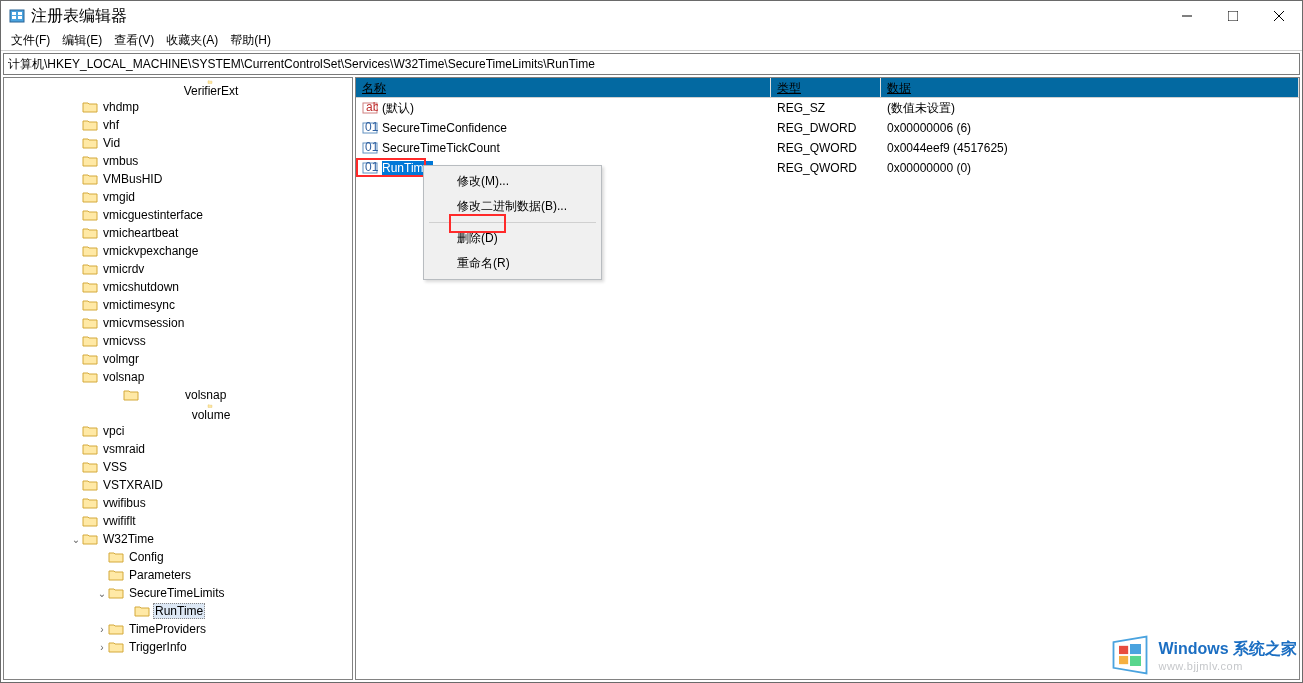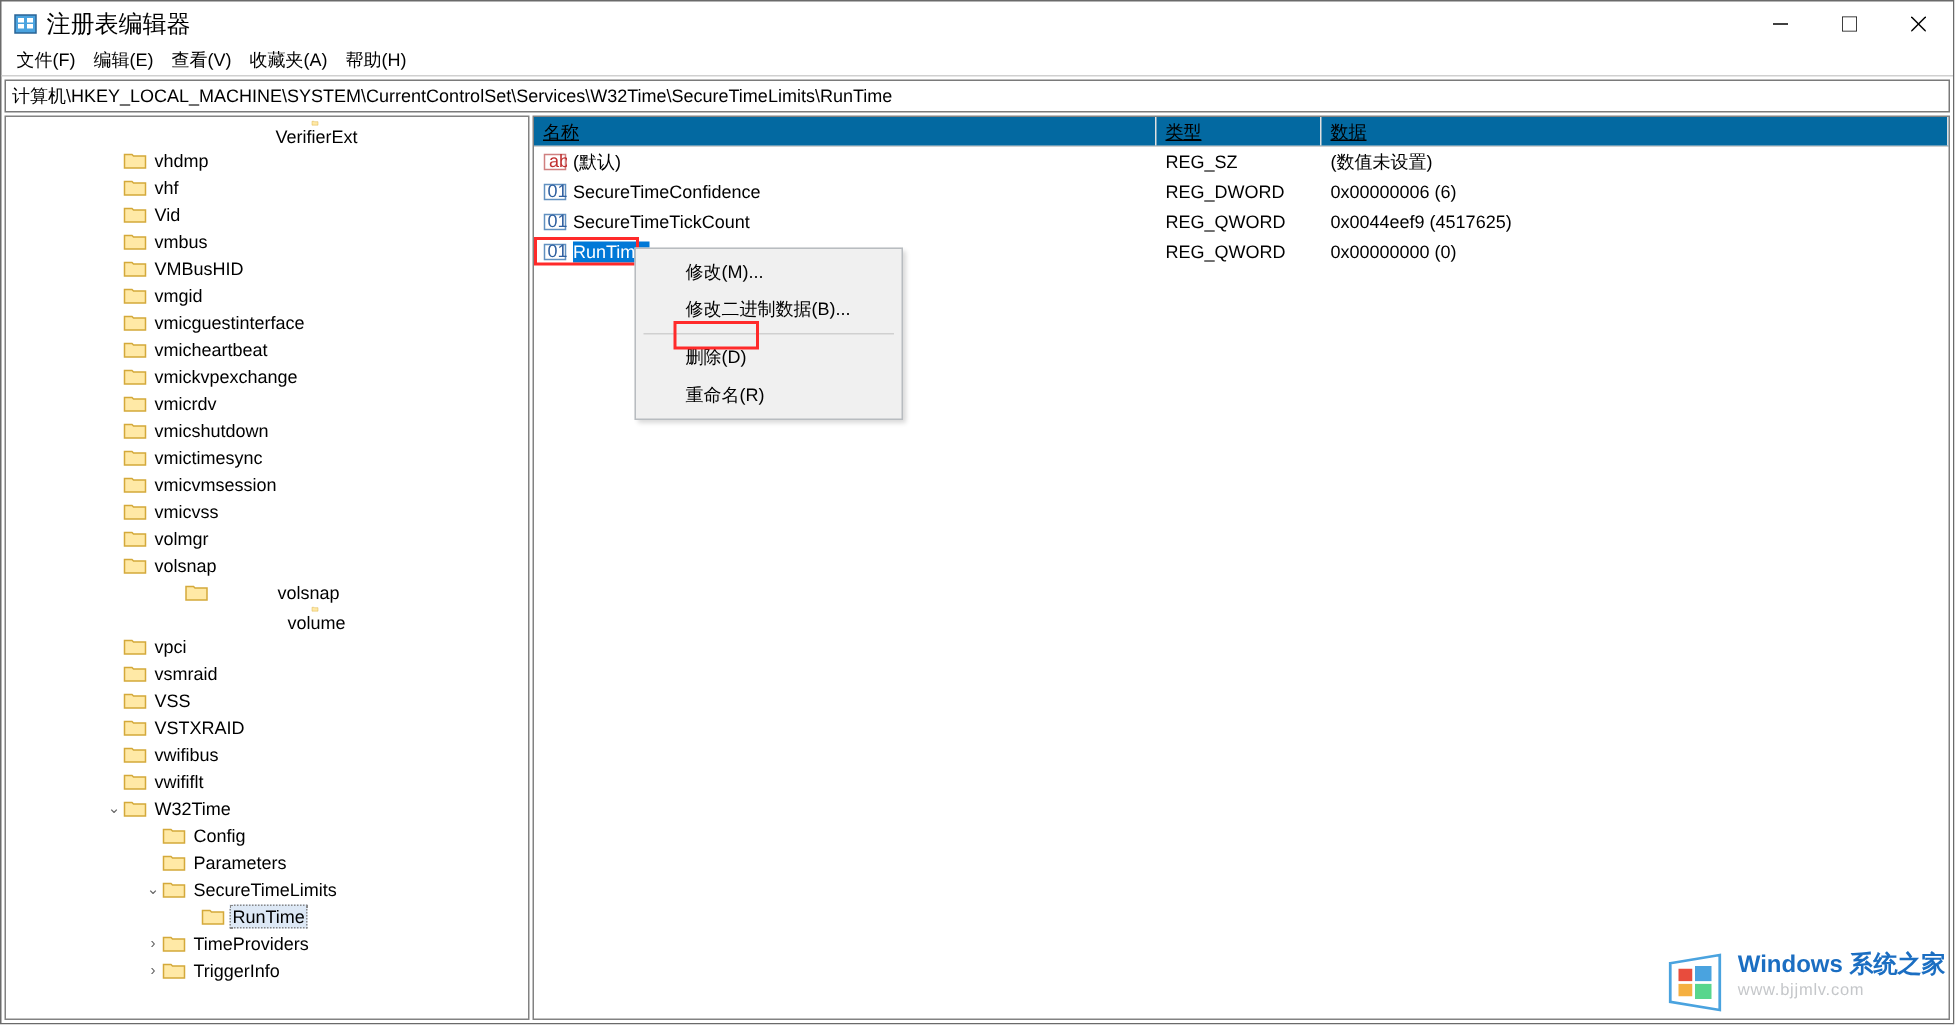--- a/index.html
+++ b/index.html
@@ -27,21 +27,21 @@
 .col-type { width: 110px; }
 .col-data { flex: 1; }
 .list-row { display: flex; height: 20px; align-items: center; }
 .list-row .cell { padding: 0 6px; white-space: nowrap; display: flex; align-items: center; }
 .val-icon { width: 16px; height: 16px; margin-right: 4px; flex-shrink: 0; }
 .row-selected .name-cell { background: #0078d7; color: #fff; padding-right: 3px; }
 .highlight-red { border: 2px solid #ff2a2a; position: absolute; pointer-events: none; }
 .ctxmenu { position: absolute; background: #f0f0f0; border: 1px solid #b8bcc0; box-shadow: 2px 2px 3px rgba(0,0,0,0.15); padding: 3px; }
 .ctxmenu-item { padding: 4px 36px 4px 30px; white-space: nowrap; }
 .ctxmenu-sep { height: 1px; background: #d0d0d0; margin: 3px 2px; }
-.watermark { position: absolute; right: 6px; bottom: 6px; display: flex; gap: 6px; pointer-events: none; }
+.watermark { position: absolute; right: 6px; bottom: 6px; display: flex; align-items: center; gap: 6px; pointer-events: none; }
 .watermark .wlogo { width: 44px; height: 44px; }
 .watermark .wtxt1 { font-size: 16px; color: #1b6ec2; font-weight: 600; }
 .watermark .wtxt2 { font-size: 11px; color: #c5c7ca; letter-spacing: 0.5px; }
 ::-webkit-scrollbar { width: 17px; height: 17px; }
 ::-webkit-scrollbar-track { background: #f0f0f0; }
 ::-webkit-scrollbar-thumb { background: #c0c0c0; }
 ::-webkit-scrollbar-button { background: #f0f0f0; height: 17px; }
 </style>
 </head>
 <body>

